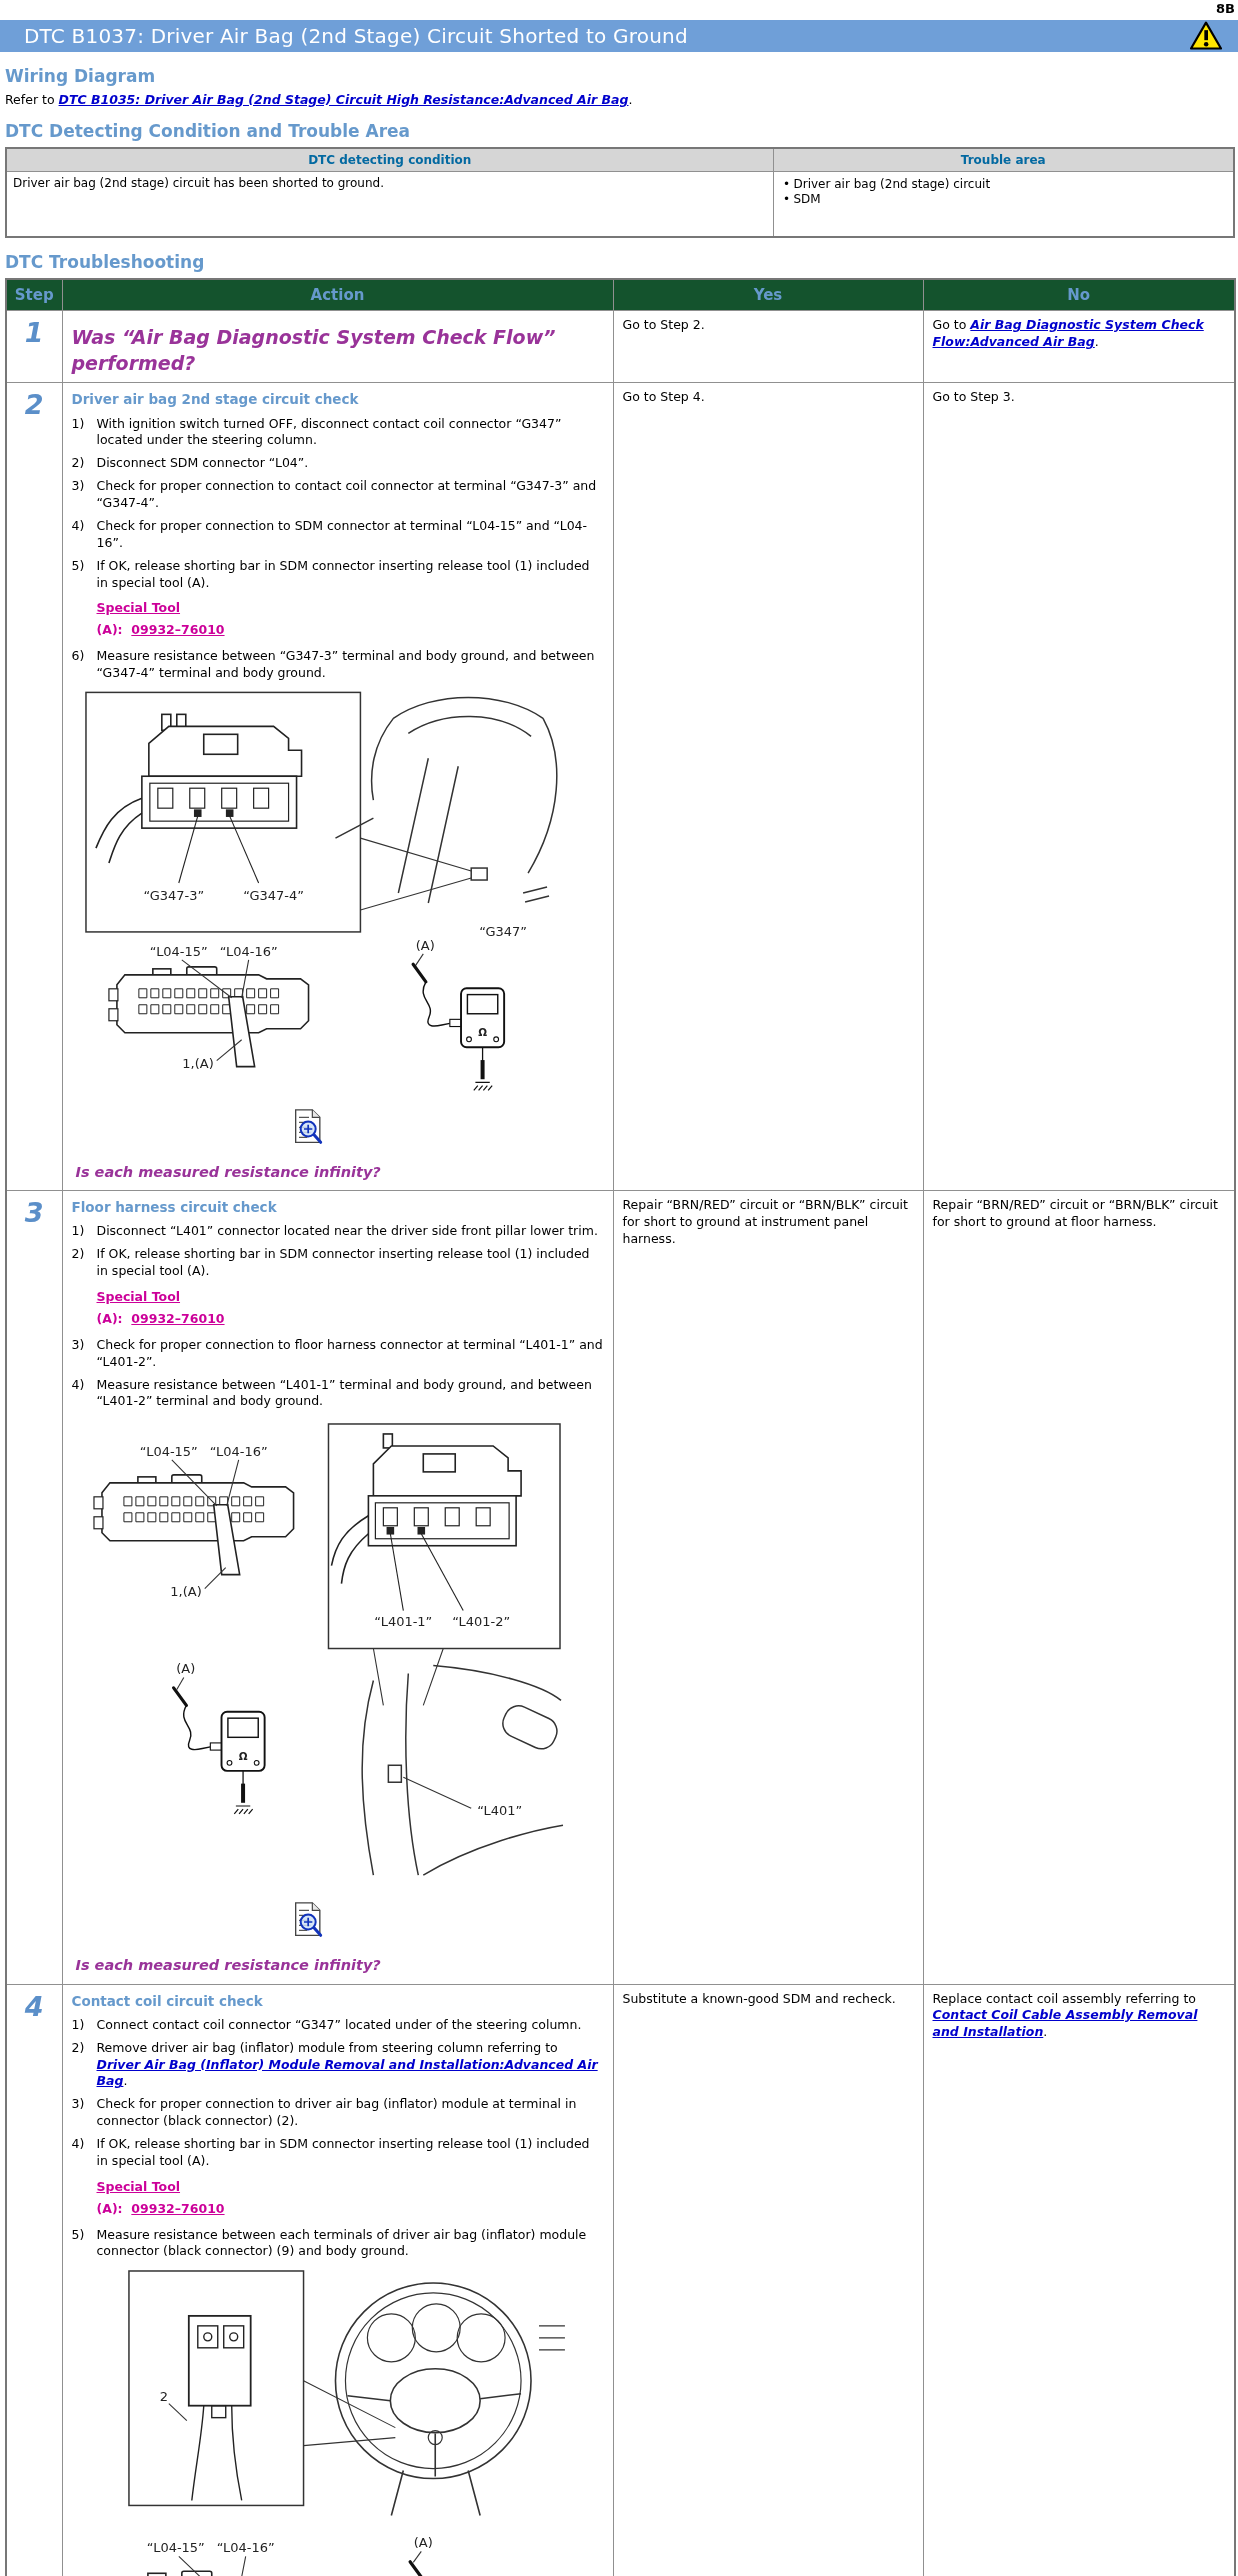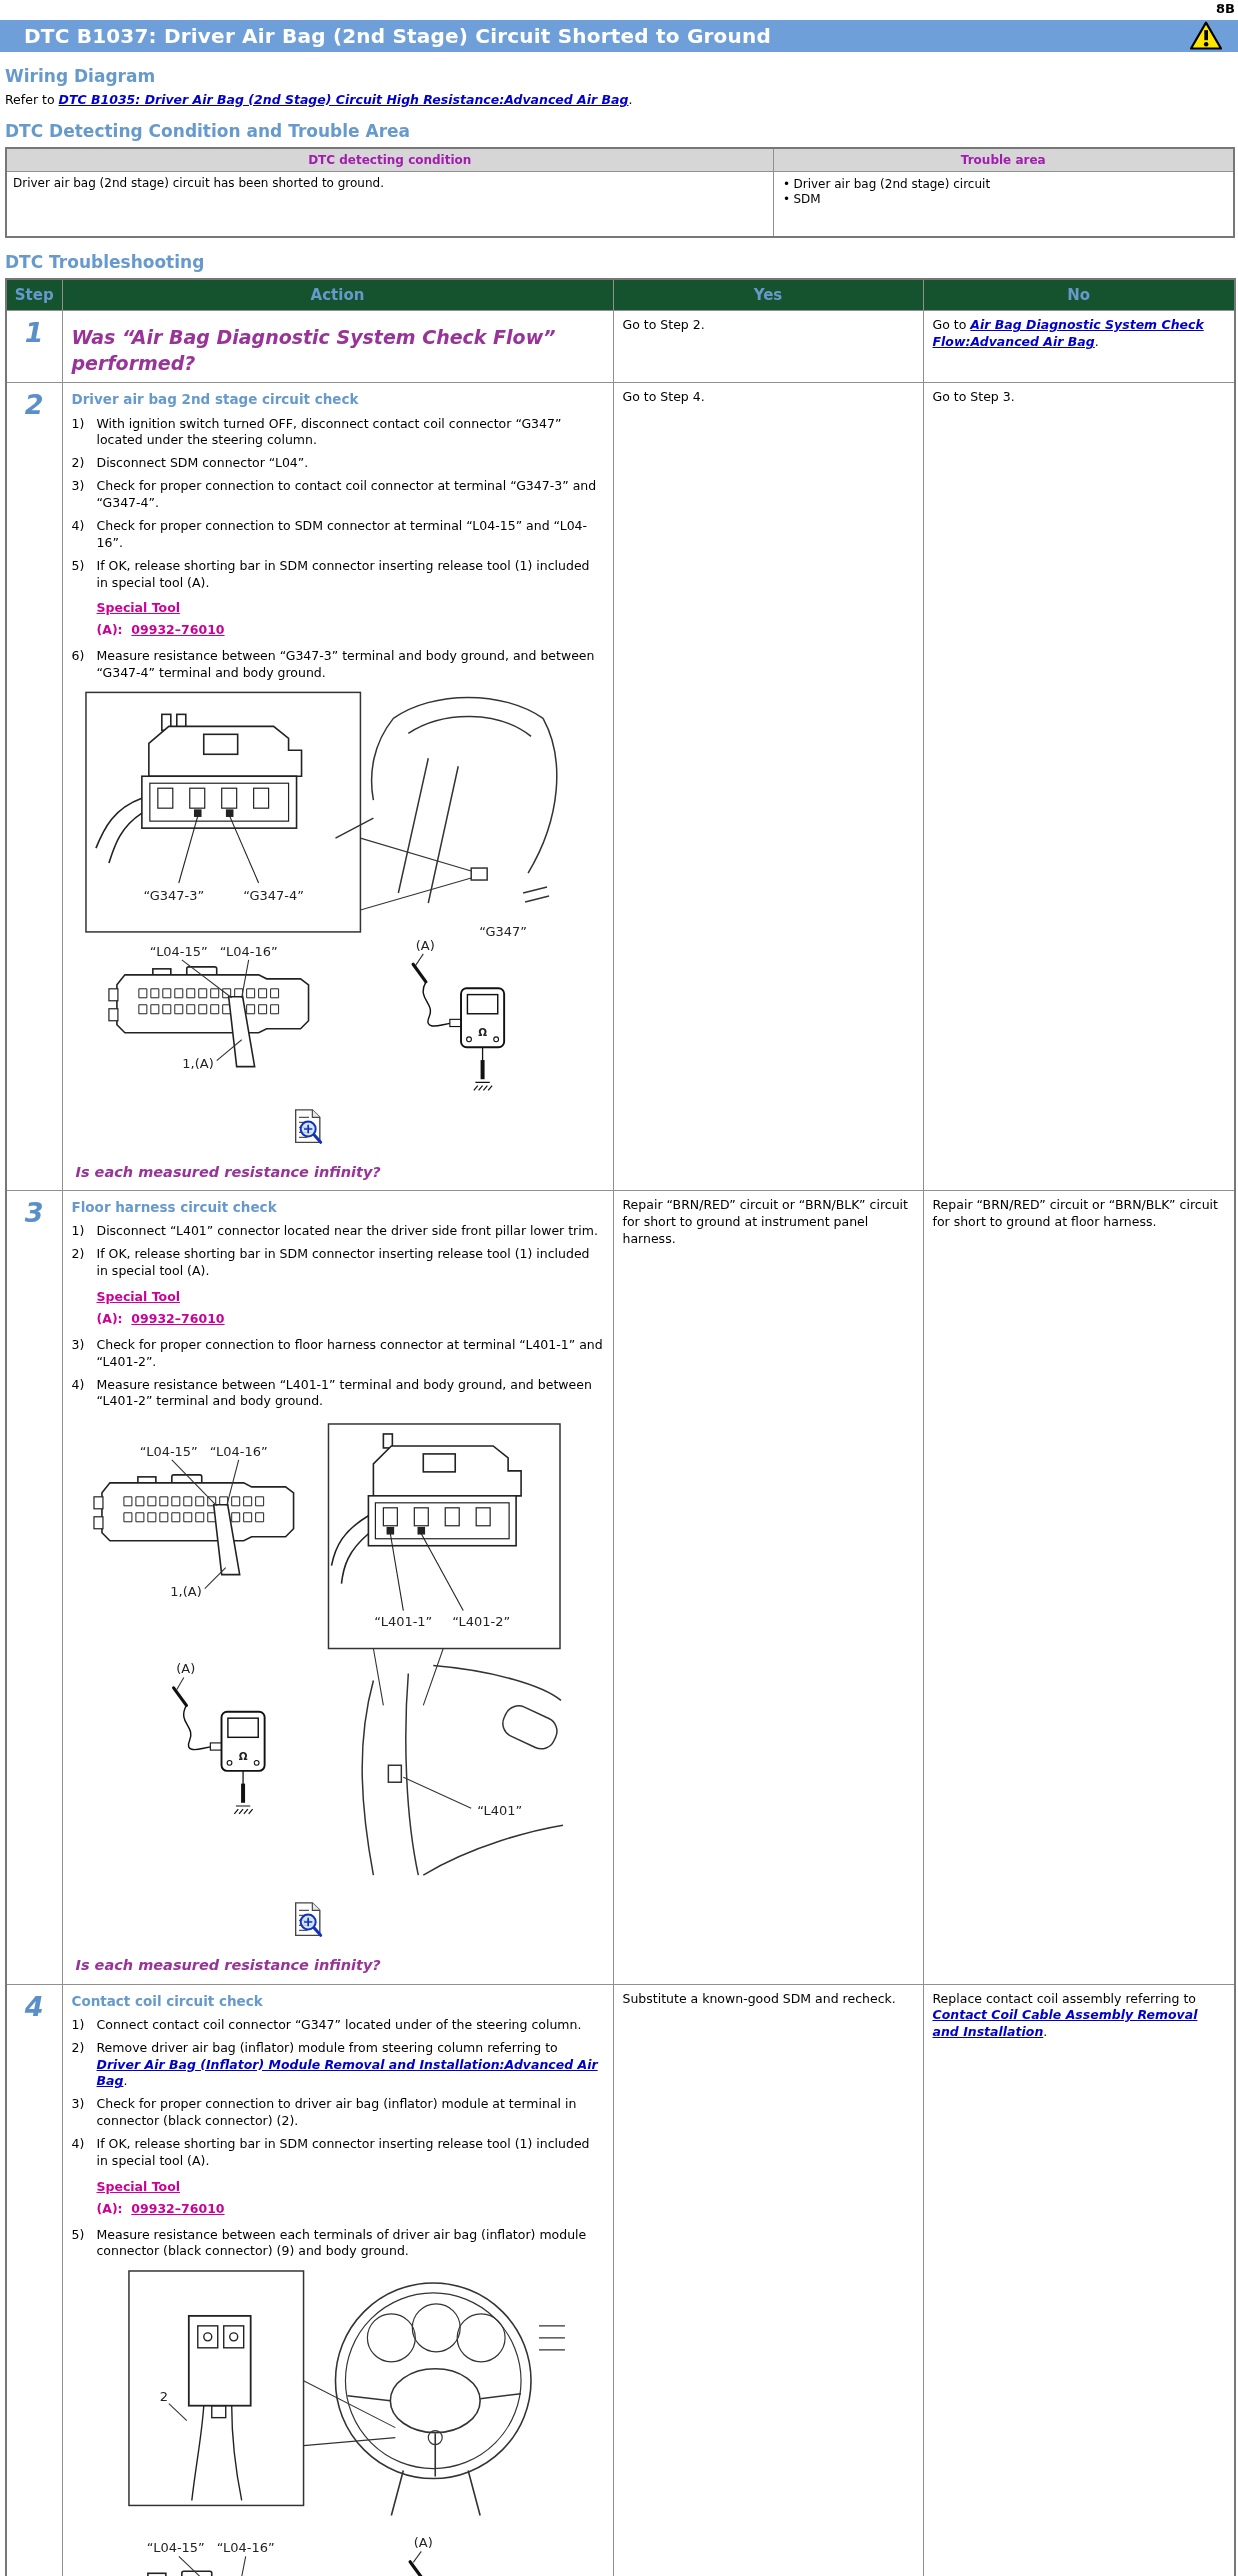--- a/index.html
+++ b/index.html
@@ -1,30 +1,30 @@
 <!DOCTYPE html>
 <html><head>
 <meta charset="utf-8">
 <style>
   html,body{margin:0;padding:0;background:#fff;}
   body{width:1239px;font-family:"DejaVu Sans","Liberation Sans",sans-serif;color:#000;position:relative;}
   .corner-tag{position:absolute;top:1px;right:4px;font-size:13px;font-weight:bold;}
   
   .title-bar{margin-top:20px;background:#6f9fd8;height:32px;display:flex;align-items:center;padding:0 16px 0 24px;}
-  .title-bar h1{margin:0;flex:1;font-size:20px;font-weight:bold;color:#fff;letter-spacing:0.2px;}
+  .title-bar h1{margin:0;flex:1;font-size:20px;font-weight:normal;color:#fff;letter-spacing:0.2px;}
   .warn-svg{flex:none;}
   
   .sec{color:#6699cc;font-size:17px;font-weight:bold;margin:14px 0 6px 5px;}
   .refer{margin:0 0 2px 5px;font-size:12.5px;}
   a.doclink{color:#0000cc;font-weight:bold;font-style:italic;text-decoration:underline;cursor:pointer;}
   a.toollink{color:#cc0099;font-weight:bold;text-decoration:underline;cursor:pointer;}
   
   table.tbl{border-collapse:collapse;width:1229px;margin-left:5px;border:2px solid #777;table-layout:fixed;}
   .tbl th,.tbl td{border:1px solid #909090;}
-  .detect th{background:#d6d6d6;color:#a21caf;font-size:12px;padding:4px 6px;text-align:center;}
+  .detect th{background:#d6d6d6;color:#0369a1;font-size:12px;padding:4px 6px;text-align:center;}
   .detect td{font-size:12px;padding:4px 6px;vertical-align:top;}
   .detect td.cond{height:56px;}
   .bul{display:flex;margin:1px 0;}
   .bul .b{flex:0 0 14px;text-align:center;}
   .ts th{background:#14532d;color:#6699cc;font-size:15px;padding:6px 4px;text-align:center;}
   .ts td{vertical-align:top;font-size:12.5px;padding:6px 9px;line-height:1.35;}
   td.step{text-align:center;color:#5b8fc9;font-size:27px;font-weight:bold;font-style:italic;padding:4px 0 0 0;}
   .q1{color:#993399;font-weight:bold;font-style:italic;font-size:19px;padding-top:8px;}
   .action-title{color:#6699cc;font-weight:bold;font-size:13.5px;margin:1px 0 7px;}
   .itm{display:flex;margin:6px 0;}

